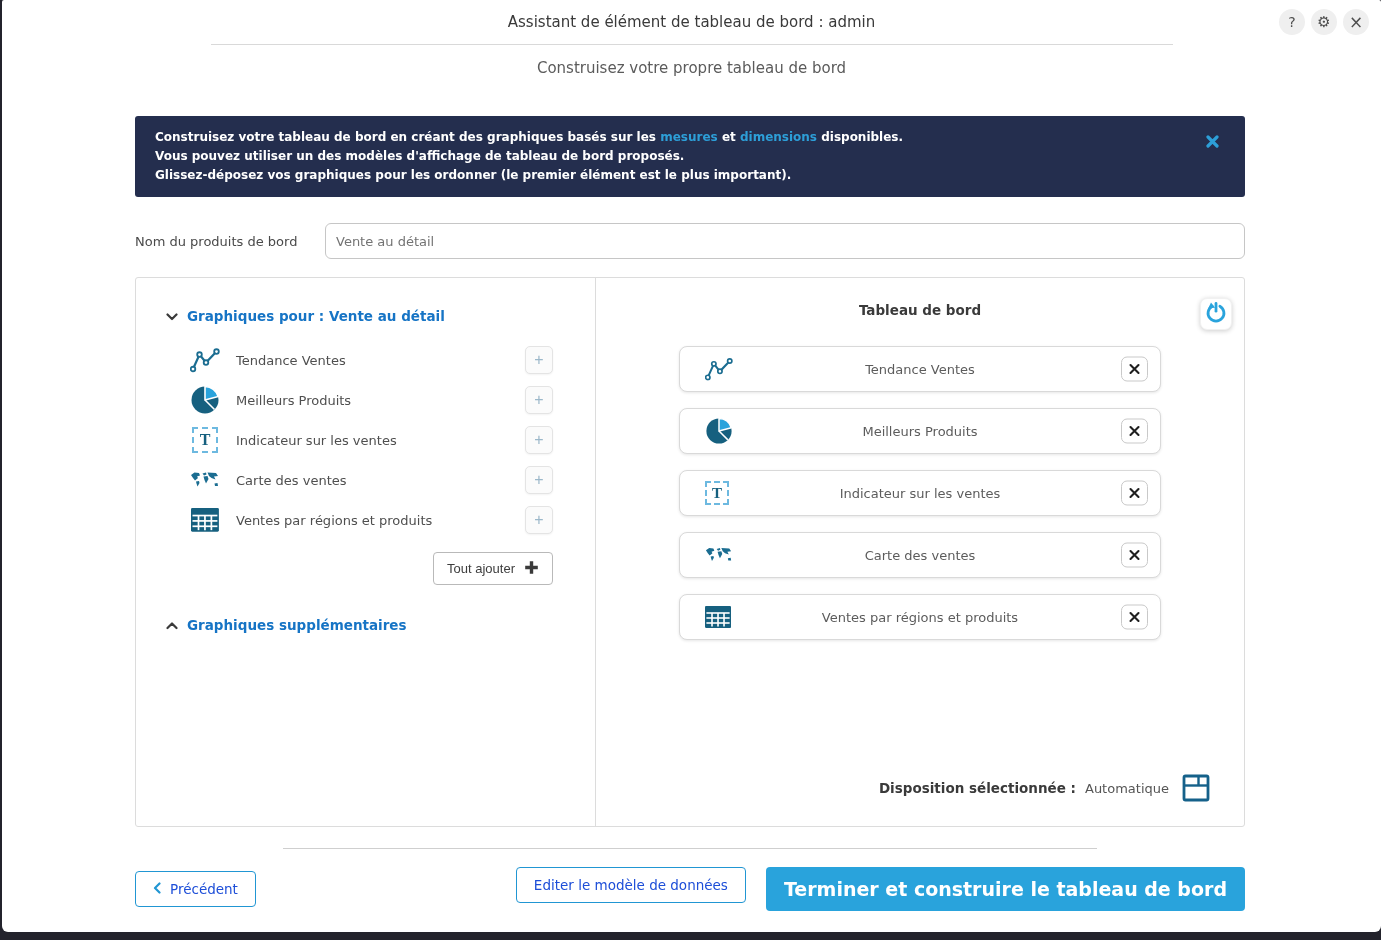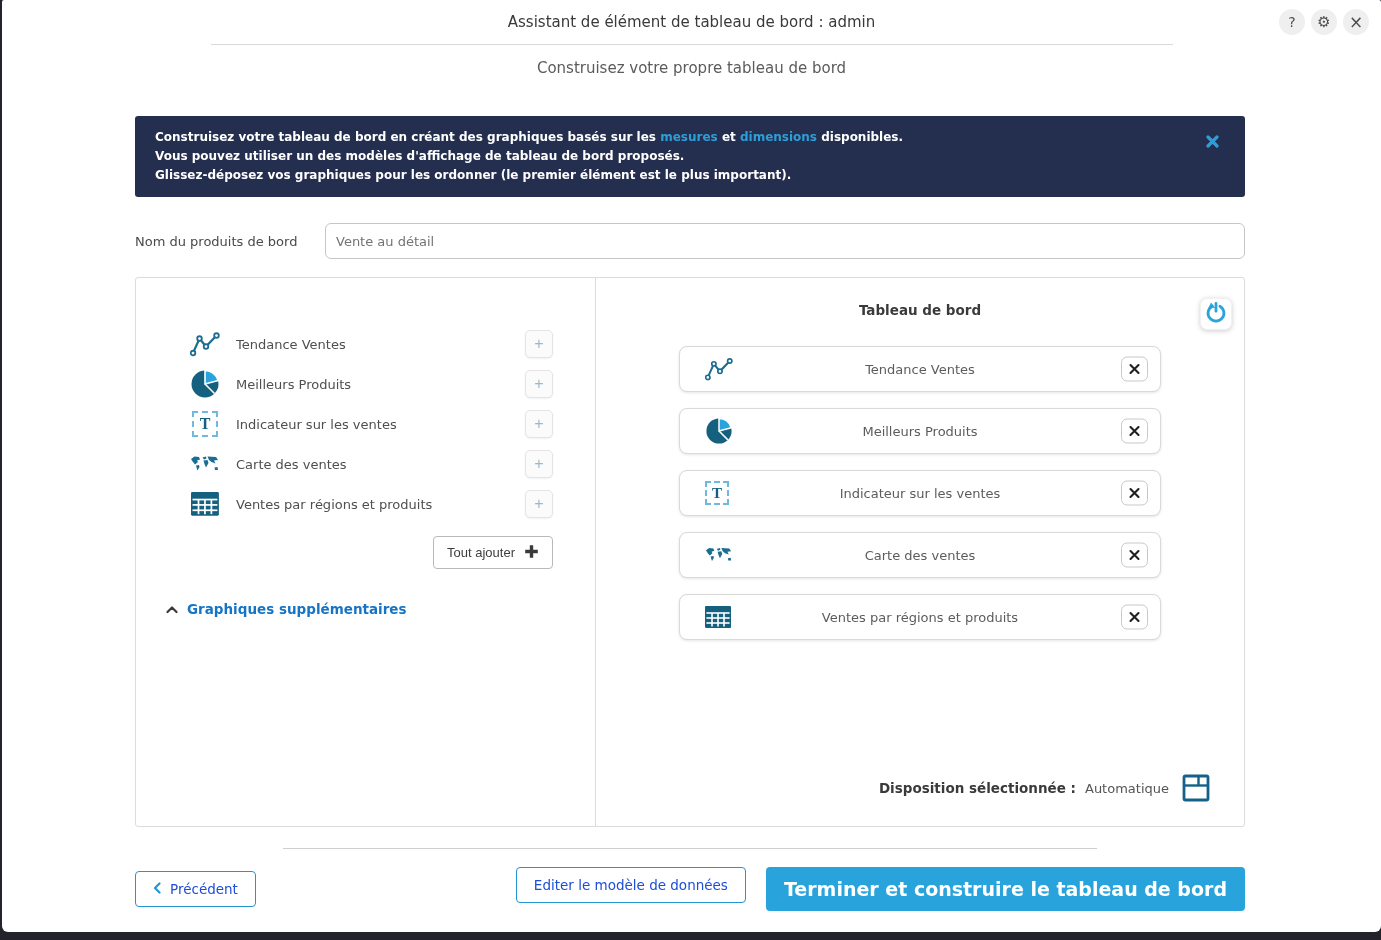--- a/index.html
+++ b/index.html
@@ -149,20 +149,28 @@
     </div>
 
     <div class="form-row">
       <label class="form-label">Nom du produits de bord</label>
       <input class="form-input" value="Vente au détail" style="">
     </div>
 
     <div class="main-box">
 
       <div class="left-panel">
+        <div class="section-header">
+          <span>
+            <svg width="12" height="8" viewBox="0 0 12 8">
+                <polyline points="1.5,1.5 6,6 10.5,1.5" stroke="#3a3a3a" stroke-width="2.2" fill="none" stroke-linecap="round" stroke-linejoin="round"></polyline>
+              </svg>
+          </span>
+          <span>Graphiques pour : Vente au détail</span>
+        </div>
 
         <div class="chart-list" id="chart-list">
             <div class="chart-item">
               <span class="icon-box">
                 <span style="line-height: 0;"><svg width="30" height="26.1" viewBox="0 0 30 26">
       <polyline points="3,22 9.5,7.5 16,15.5 26.5,4.5" stroke="#1b6d91" stroke-width="2.2" fill="none"></polyline>
       <circle cx="3" cy="22" r="2.3" fill="#fff" stroke="#1b6d91" stroke-width="1.8"></circle>
       <circle cx="9.5" cy="7.5" r="2.3" fill="#fff" stroke="#1b6d91" stroke-width="1.8"></circle>
       <circle cx="16" cy="15.5" r="2.3" fill="#fff" stroke="#1b6d91" stroke-width="1.8"></circle>
       <circle cx="26.5" cy="4.5" r="2.3" fill="#fff" stroke="#1b6d91" stroke-width="1.8"></circle>

